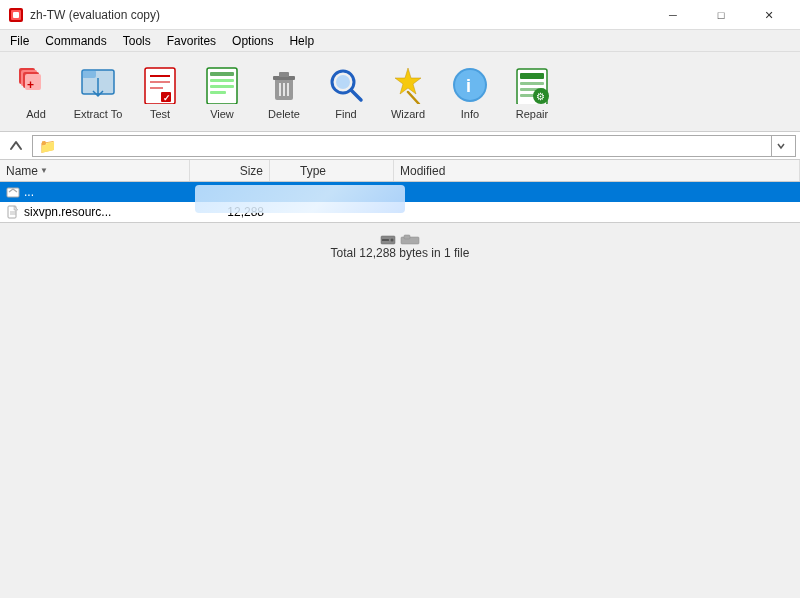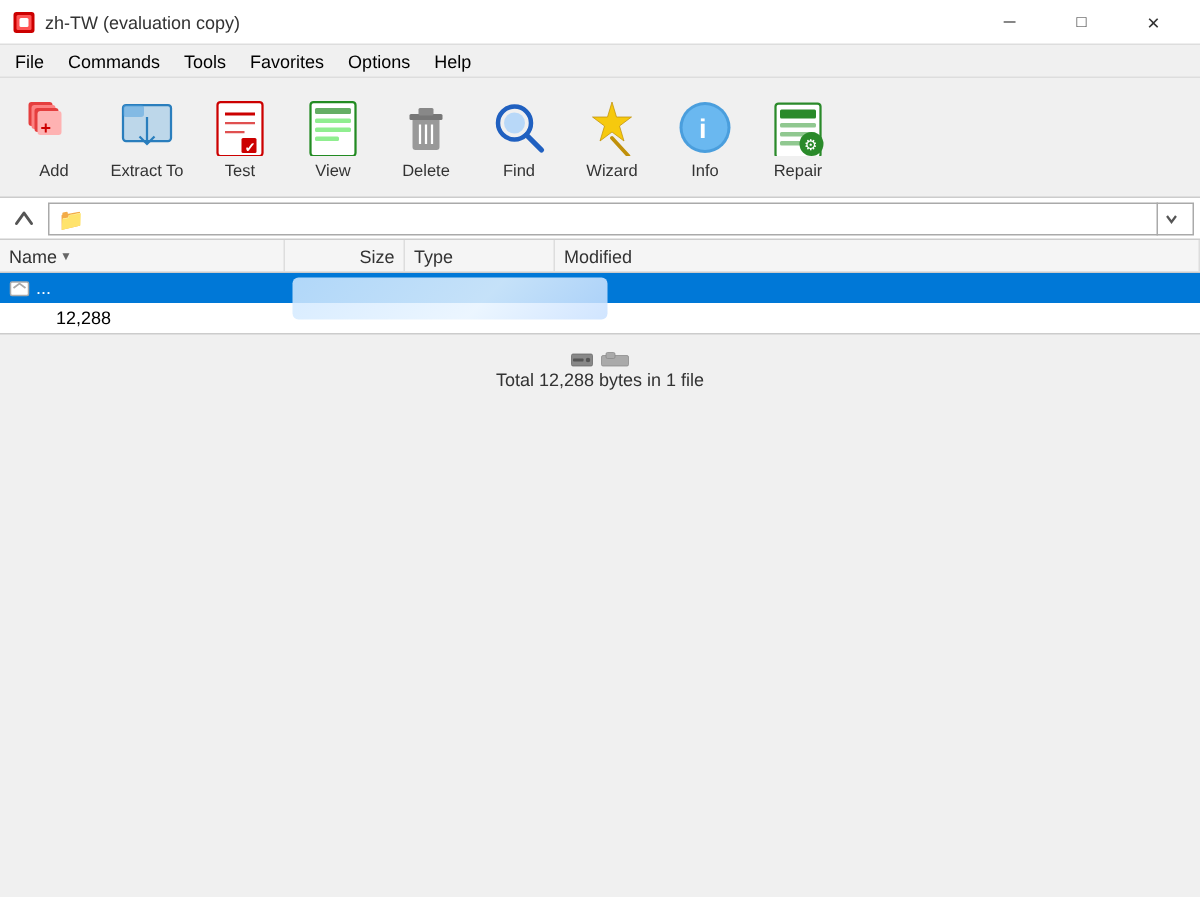--- a/index.html
+++ b/index.html
@@ -178,21 +178,21 @@
       font-weight: normal;
       color: #333;
       border-right: 1px solid #ddd;
       height: 100%;
       display: flex;
       align-items: center;
       cursor: pointer;
     }
     .col-name { width: 190px; }
     .col-size { width: 80px; justify-content: flex-end; }
-    .col-type { width: 100px; }
+    .col-type { width: 100px; margin-left: 24px; }
     .col-modified { flex: 1; }
 
     #file-list {
       flex: 1;
       overflow-y: auto;
     }
     .file-row {
       display: flex;
       align-items: center;
       height: 20px;
@@ -463,20 +463,30 @@
         <span>...</span>
       </div>
       <div class="file-size-cell">
         <span></span>
       </div>
       <div class="file-type-cell"></div>
       <div class="file-modified-cell"></div>
     </div>
 
     <div class="file-row">
+      <div class="file-name-cell">
+        <svg width="14" height="14" viewBox="0 0 14 14">
+          <rect x="2" y="1" width="8" height="12" rx="1" fill="#fff" stroke="#aaa" stroke-width="1"></rect>
+          <polyline points="8,1 12,5 12,13 2,13" fill="none" stroke="none"></polyline>
+          <path d="M8,1 L12,5 L8,5 Z" fill="#ddd" stroke="#aaa" stroke-width="0.5"></path>
+          <line x1="4" y1="7" x2="10" y2="7" stroke="#bbb" stroke-width="1"></line>
+          <line x1="4" y1="9" x2="10" y2="9" stroke="#bbb" stroke-width="1"></line>
+        </svg>
+        <span>sixvpn.resourc...</span>
+      </div>
       <div class="file-size-cell">
         <span>12,288</span>
       </div>
       <div class="file-type-cell"></div>
       <div class="file-modified-cell"></div>
     </div>
   </div>
 </div>
 
 <div id="context-tooltip"></div>

